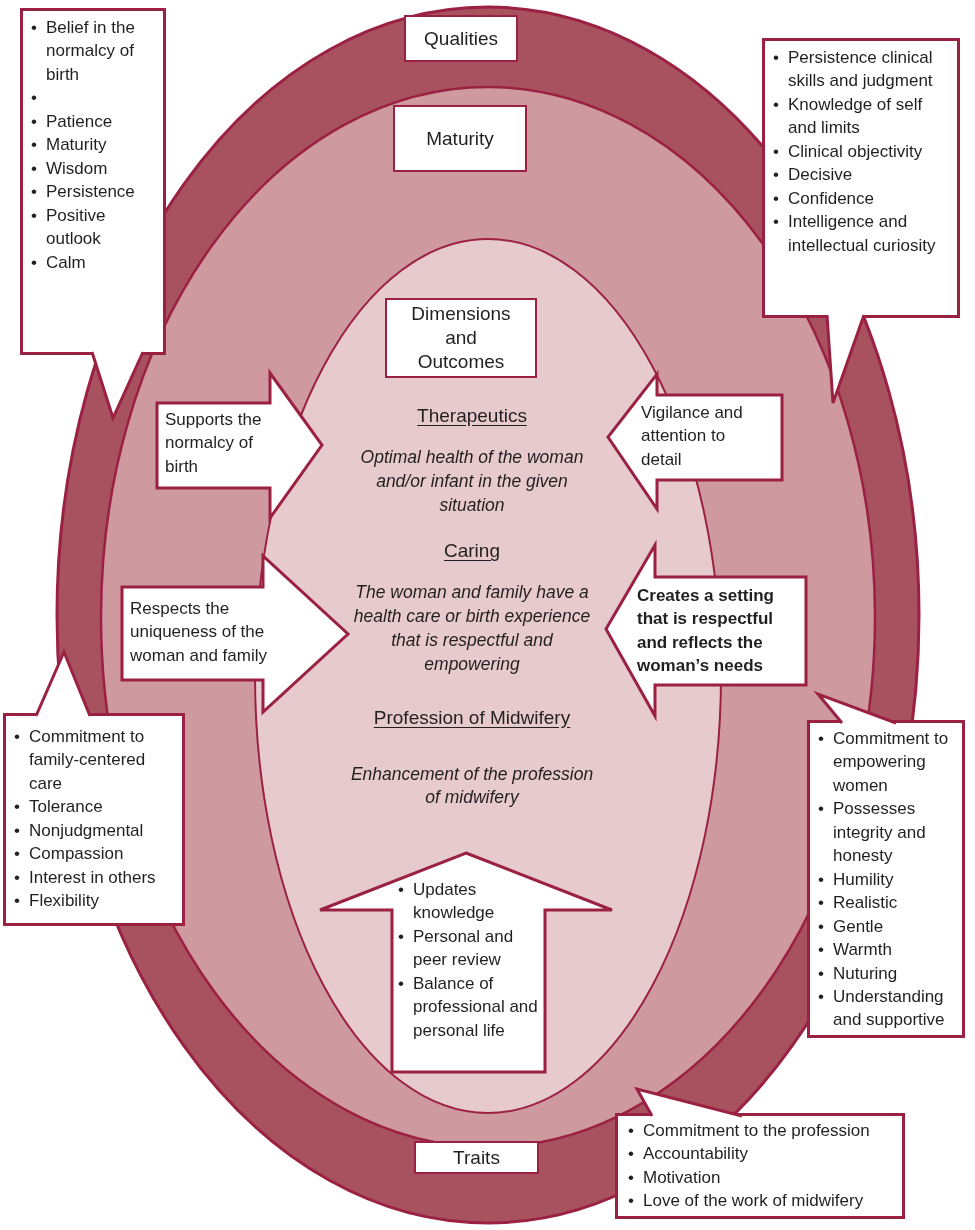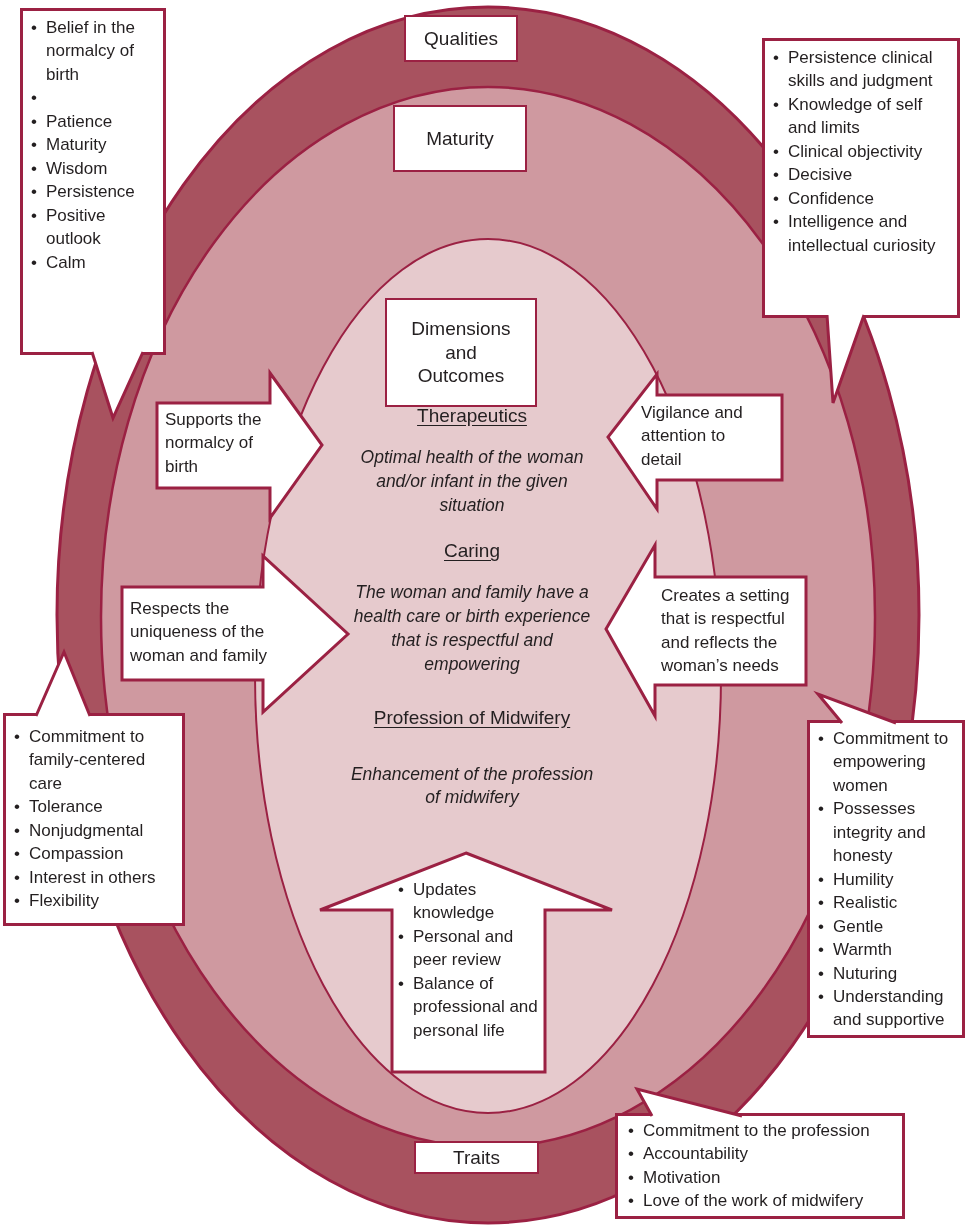--- a/index.html
+++ b/index.html
@@ -55,21 +55,21 @@
 
     <polygon points="157,403 270,403 270,373 322,445 270,518 270,488 157,488" fill="#ffffff" stroke="#9b2143" stroke-width="3"></polygon>
     <polygon points="122,587 263,587 263,556 348,634 263,712 263,680 122,680" fill="#ffffff" stroke="#9b2143" stroke-width="3"></polygon>
     <polygon points="782,395 657,395 657,374 608,437 657,509 657,480 782,480" fill="#ffffff" stroke="#9b2143" stroke-width="3"></polygon>
     <polygon points="806,577 655,577 655,545 606,629 655,716 655,685 806,685" fill="#ffffff" stroke="#9b2143" stroke-width="3"></polygon>
     <polygon points="466,853 612,910 545,910 545,1072 392,1072 392,910 320,910" fill="#ffffff" stroke="#9b2143" stroke-width="3"></polygon>
   </svg>
 
   <div class="label-box" style="left:404px; top:15px; width:114px; height:47px;">Qualities</div>
   <div class="label-box" style="left:393px; top:105px; width:134px; height:67px;">Maturity</div>
-  <div class="label-box" style="left:385px; top:298px; width:152px; height:109px; padding:0 14px;">Dimensions
+  <div class="label-box" style="left:385px; top:298px; width:152px; height:80px; padding:0 14px;">Dimensions
 and Outcomes</div>
   <div class="label-box" style="left:414px; top:1141px; width:125px; height:33px;">Traits</div>
 
   <div class="callout" style="left:20px; top:8px; width:146px; height:347px;">
       <div class="bullet">
         <span class="dot">•</span>
         <span class="btext">Belief in the normalcy of birth</span>
       </div>
       <div class="bullet">
         <span class="dot">•</span>
@@ -214,21 +214,21 @@
 
   <div class="arrow-label" style="left:165px; top:408px; width:108px;">Supports the
 normalcy of
 birth</div>
   <div class="arrow-label" style="left:130px; top:597px; width:140px;">Respects the
 uniqueness of the
 woman and family</div>
   <div class="arrow-label" style="left:641px; top:401px; width:118px;">Vigilance and
 attention to
 detail</div>
-  <div class="arrow-label" style="left:661px; top:584px; width:147px;">Creates a setting
+  <div class="arrow-label" style="left:637px; top:584px; width:147px;font-weight:bold;">Creates a setting
 that is respectful
 and reflects the
 woman’s needs</div>
   <div class="arrow-list" style="left:398px; top:878px; width:148px;">
       <div class="bullet">
         <span class="dot">•</span>
         <span class="btext">Updates knowledge</span>
       </div>
       <div class="bullet">
         <span class="dot">•</span>

